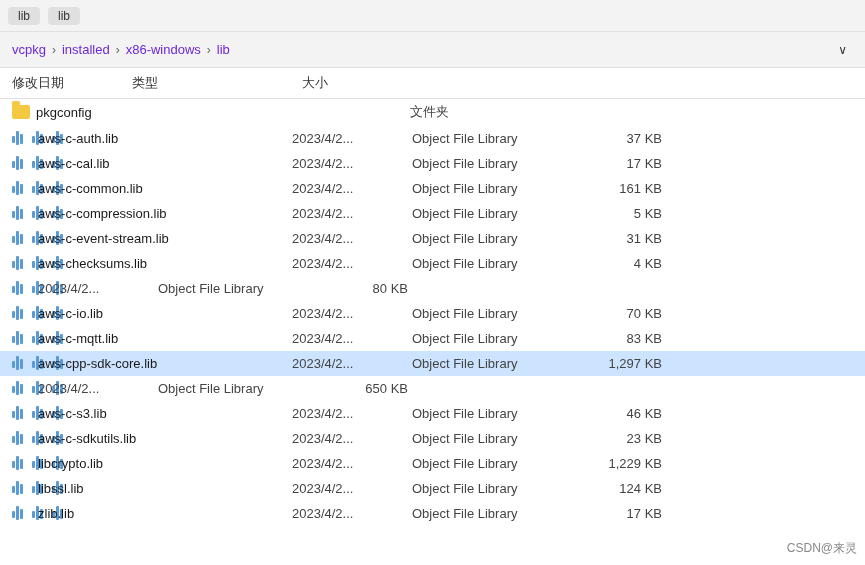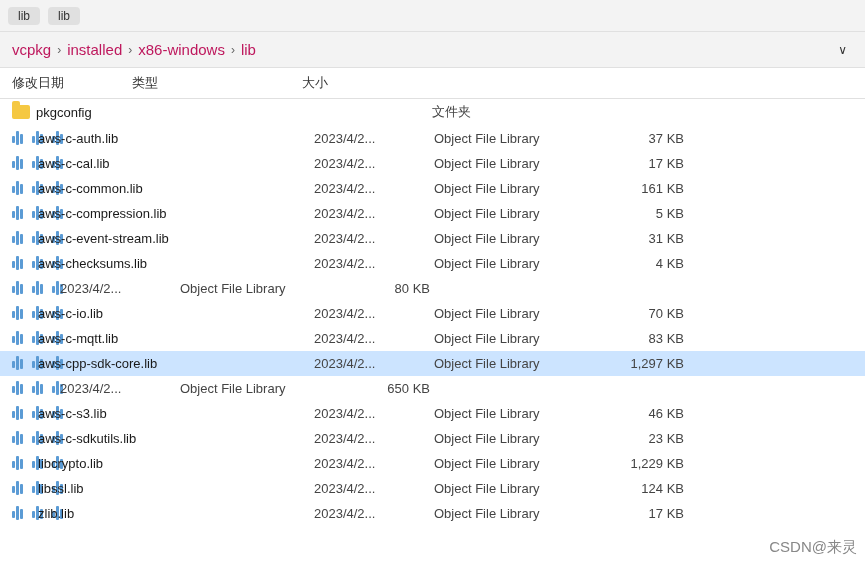--- a/index.html
+++ b/index.html
@@ -25,22 +25,22 @@
       background: #f3f3f3;
       height: 36px;
       display: flex;
       align-items: center;
       padding: 0 12px;
       border-bottom: 1px solid #e0e0e0;
       gap: 4px;
     }
 
     .breadcrumb-item {
-      color: #be185d;
-      font-size: 15px;
+      color: #6d28d9;
+      font-size: 13px;
     }
 
     .breadcrumb-sep {
       color: #666;
       font-size: 12px;
       margin: 0 2px;
     }
 
     .breadcrumb-dropdown {
       margin-left: auto;
@@ -127,29 +127,29 @@
       position: absolute;
       top: -4px;
       left: 0;
       width: 8px;
       height: 4px;
       background: #f5c842;
       border-radius: 2px 2px 0 0;
     }
 
     .row-name { width: 254px; color: #1a1a1a; white-space: nowrap; overflow: hidden; text-overflow: ellipsis; }
-    .row-date { width: 120px; color: #444; margin-left: 22px; }
+    .row-date { width: 120px; color: #444; }
     .row-type { width: 170px; color: #444; }
     .row-size { width: 100px; color: #444; text-align: right; padding-right: 20px; }
 
     .watermark {
       position: fixed;
       bottom: 8px;
       right: 8px;
-      font-size: 15px;
+      font-size: 12px;
       color: #888;
     }
 
     .title-stub {
       display: flex;
       align-items: center;
       gap: 8px;
     }
 
     .tab-pill {

